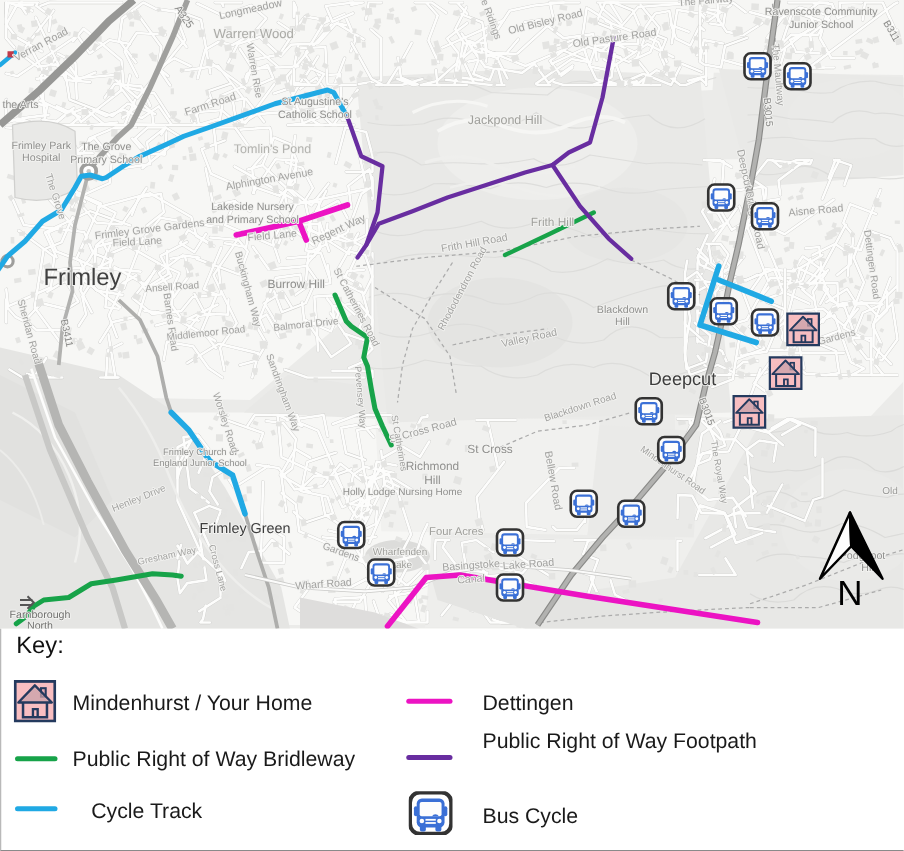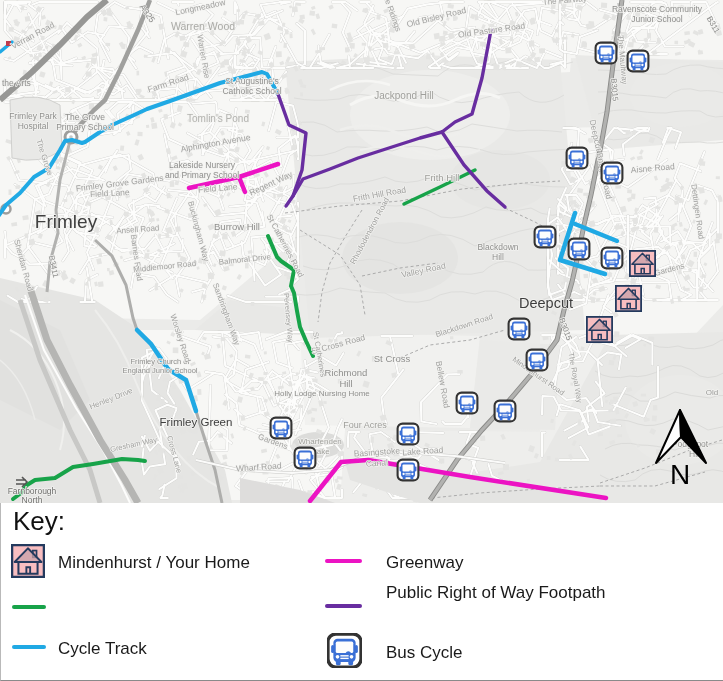--- a/index.html
+++ b/index.html
@@ -2015,48 +2015,49 @@
         <path d="M12.2 23.7 L12.2 18.5 L15.2 18.5 L15.2 23.7" fill="none" stroke="#243a5e" stroke-width="1.5"></path>
       </g>
 
 <path d="M680 410 L656 463 L681 437 Z" fill="#fdfdfd" stroke="#000" stroke-width="2" stroke-linejoin="round"></path>
 <path d="M680 410 L681 437 L706 463 Z" fill="#000" stroke="#000" stroke-width="2" stroke-linejoin="round"></path>
 <text x="680" y="484" font-size="28" fill="#000" text-anchor="middle" font-family="Liberation Sans, sans-serif">N</text>
 </svg>
 
 <div id="legend"></div>
 
-<div class="lt" style="left:13px;top:506px;font-size:26px;color:#111;">Key:</div>
+<div class="lt" style="left:13px;top:506px;font-size:19px;color:#111;">Key:</div>
 
 <svg style="position:absolute;left:11px;top:544px" width="34" height="34" viewBox="0 0 27 27">
       <g transform="translate(0,0) scale(1.000)">
         <rect x="0.9" y="0.9" width="25.2" height="25.2" fill="#f7b9bc" fill-opacity="0.92" stroke="#243a5e" stroke-width="1.8"></rect>
         <rect x="17.3" y="5.2" width="3" height="5.4" fill="#e3aab1" stroke="#243a5e" stroke-width="1.3"></rect>
         <path d="M2.9 14.3 L13.4 3.4 L24.2 14.3 Z" fill="#c9a0a8" fill-opacity="0.75" stroke="#243a5e" stroke-width="1.5" stroke-linejoin="round"></path>
         <path d="M5.9 14.3 L5.9 23.7 L21.1 23.7 L21.1 14.3" fill="none" stroke="#243a5e" stroke-width="1.6"></path>
         <path d="M12.2 23.7 L12.2 18.5 L15.2 18.5 L15.2 23.7" fill="none" stroke="#243a5e" stroke-width="1.5"></path>
       </g>
     </svg>
 
 <div class="lt" style="left:58px;top:553px;text-align:center;">Mindenhurst / Your Home</div>
 
 <div class="sw" style="left:325px;top:559px;width:37px;background:#ec13c3;"></div>
 
-<div class="lt" style="left:386px;top:553px;">Greenway</div>
+<div class="lt" style="left:386px;top:553px;">Dettingen</div>
 
 <div class="sw" style="left:12px;top:605px;width:34px;background:#17a349;"></div>
 
+<div class="lt" style="left:58px;top:597.5px;">Public Right of Way Bridleway</div>
 
 <div class="sw" style="left:325px;top:604px;width:37px;background:#682da0;"></div>
 
 <div class="lt" style="left:386px;top:583px;">Public Right of Way Footpath</div>
 
 <div class="sw" style="left:12px;top:645px;width:34px;background:#20a9e4;"></div>
 
-<div class="lt" style="left:58px;top:638.5px;">Cycle Track</div>
+<div class="lt" style="left:73px;top:638.5px;">Cycle Track</div>
 
 <svg style="position:absolute;left:327px;top:633px" width="35" height="35" viewBox="0 0 22 22">
       <g transform="translate(0,0) scale(1.000)">
         <rect x="0.6" y="0.6" width="20.8" height="20.8" rx="5.0" fill="rgba(255,255,255,0.88)" stroke="#333333" stroke-width="2.1"></rect>
         <rect x="2.6" y="7.6" width="2" height="5" rx="1" fill="#3b70d6"></rect>
         <rect x="17.4" y="7.6" width="2" height="5" rx="1" fill="#3b70d6"></rect>
         <rect x="5.6" y="16.8" width="3" height="3.4" rx="0.9" fill="#3b70d6"></rect>
         <rect x="13.4" y="16.8" width="3" height="3.4" rx="0.9" fill="#3b70d6"></rect>
         <rect x="4" y="3.6" width="14" height="14.6" rx="2.6" fill="#3b70d6"></rect>
         <rect x="5.5" y="5.4" width="11" height="7.2" rx="1" fill="#fdfdfd"></rect>

